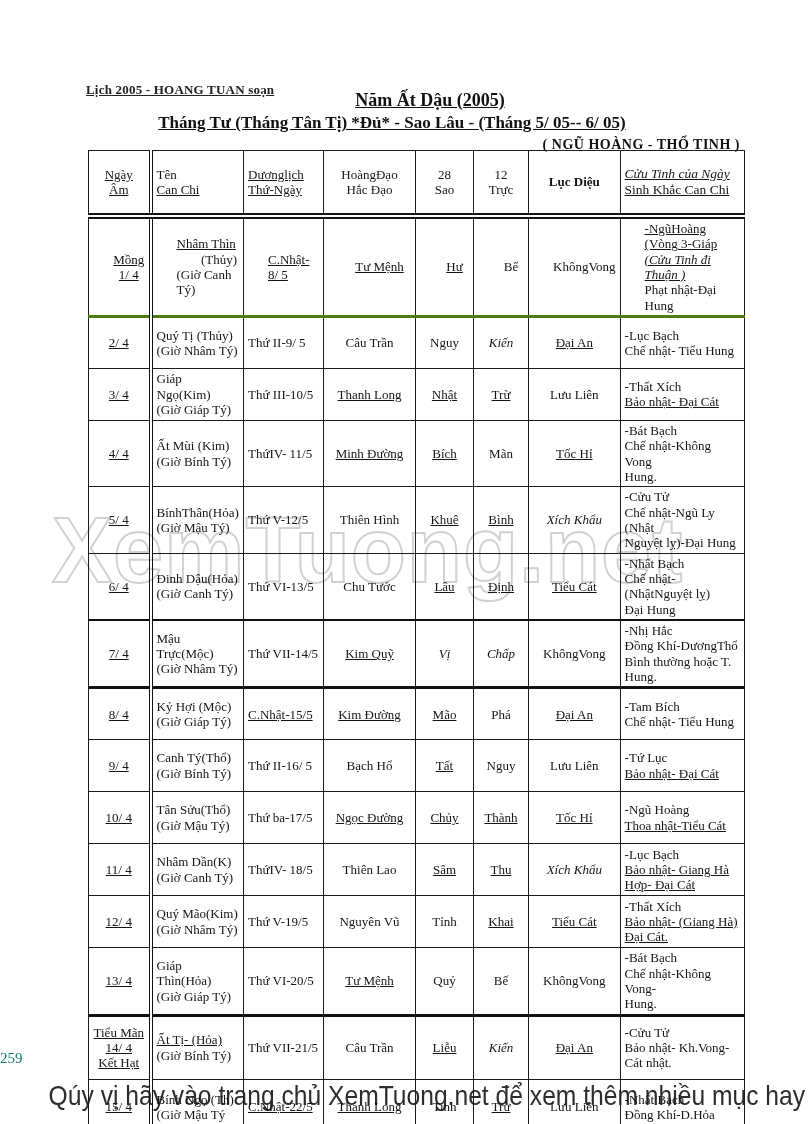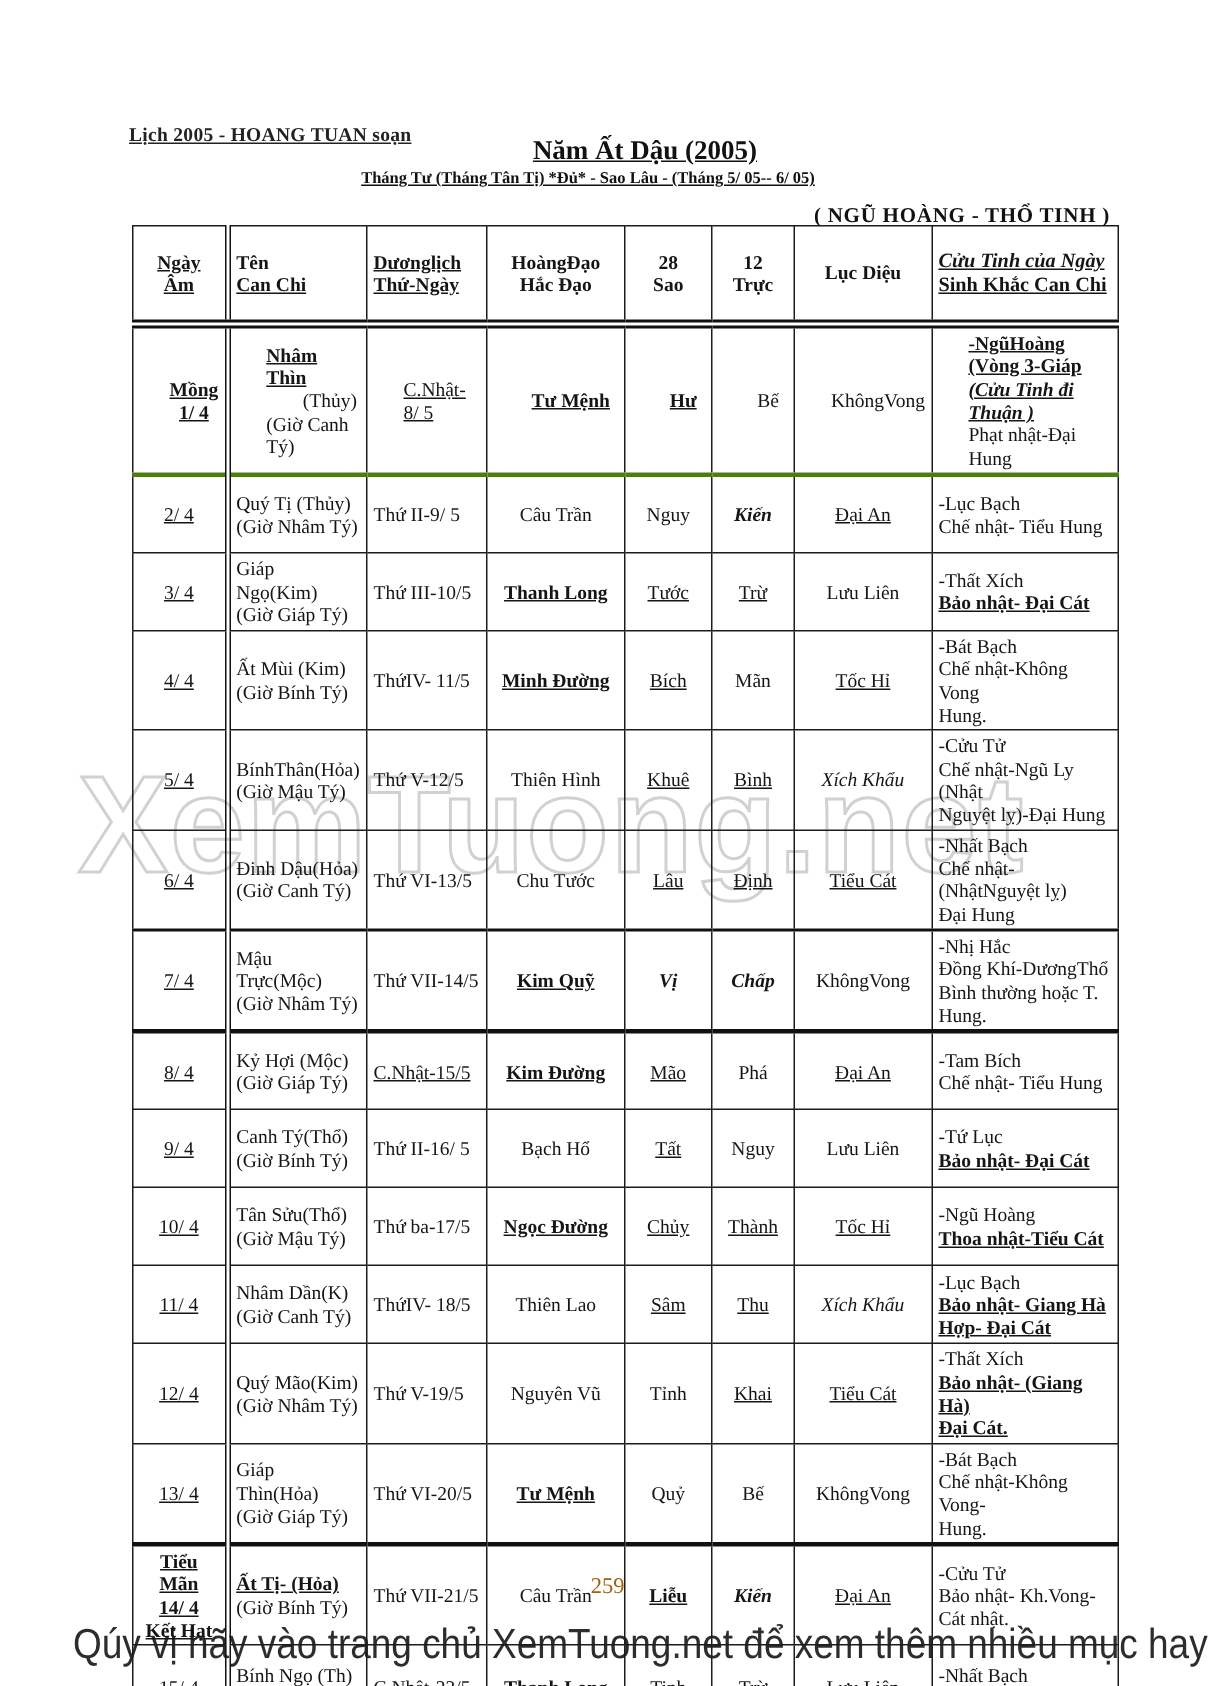--- a/index.html
+++ b/index.html
@@ -11,21 +11,21 @@
   .hdr-note{
     position:absolute;left:86px;top:82px;font-size:13px;font-weight:bold;
     text-decoration:underline;letter-spacing:.2px;color:#222;
   }
   .title1{
     position:absolute;left:0;top:90px;width:860px;text-align:center;
     font-size:18px;font-weight:bold;text-decoration:underline;color:#111;
   }
   .title2{
     position:absolute;left:0;top:113px;width:784px;text-align:center;
-    font-size:11px;font-weight:bold;text-decoration:underline;color:#111;
+    font-size:17px;font-weight:bold;text-decoration:underline;color:#111;
   }
   .title3{
     position:absolute;left:0;top:137px;width:740px;text-align:right;
     font-size:14px;font-weight:bold;letter-spacing:.5px;color:#111;
   }
   
   .watermark{
     position:absolute;left:52px;top:498px;width:740px;z-index:1;
     font-family:"Liberation Sans",sans-serif;font-weight:bold;
     font-size:92px;letter-spacing:1px;white-space:nowrap;
@@ -51,28 +51,28 @@
   .cal tbody tr:nth-child(14){height:64px;}
   .cal tbody tr:nth-child(15){height:56px;}
   
   .c0,.c3,.c4,.c5,.c6{text-align:center;}
   .c1,.c2{text-align:left;}
   .c7{text-align:left;font-size:12px;}
   .c6{font-size:12.5px;font-family:Liberation Serif, serif;}
   th.c7{font-size:13.5px;margin-top:43px;}
   
   .ln{display:block;}
-  .b{font-weight:bold;}
+  .b{font-weight:normal;}
   .u{text-decoration:underline;}
   .i{font-style:italic;}
   .al-r{text-align:right;padding-right:2px;}
   
   .page-num{
-    position:absolute;left:0;top:1050px;width:810px;text-align:center;
-    font-size:15px;color:#a16207;
+    position:absolute;left:0;top:1050px;width:810px;text-align:left;
+    font-size:15px;color:#0f766e;
   }
   .footer-banner{
     position:absolute;left:0;top:1080px;width:810px;text-align:center;
     font-family:"Liberation Sans",sans-serif;font-size:28px;color:#2d2d2d;
     transform:scaleX(.88);transform-origin:center;white-space:nowrap;
   }
 </style>
 </head>
 <body>
 
@@ -197,21 +197,21 @@
           <div class="ln">Giáp Ngọ(Kim)</div>
           <div class="ln">(Giờ Giáp Tý)</div>
         </td>
         <td class="c2">
           <div class="ln">Thứ III-10/5</div>
         </td>
         <td class="c3">
           <div class="ln b u">Thanh Long</div>
         </td>
         <td class="c4">
-          <div class="ln u">Tước</div>
+          <div class="ln u">Nhật</div>
         </td>
         <td class="c5">
           <div class="ln u">Trừ</div>
         </td>
         <td class="c6">
           <div class="ln">Lưu Liên</div>
         </td>
         <td class="c7">
           <div class="ln">-Thất  Xích</div>
           <div class="ln b u">Bảo nhật- Đại Cát</div>

